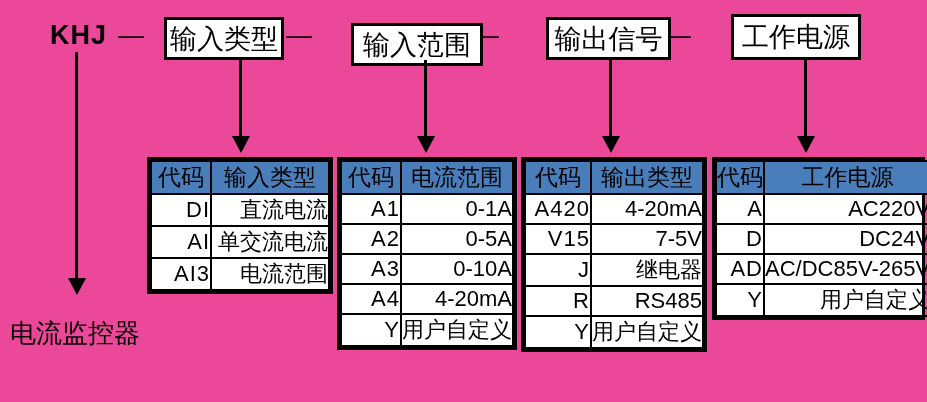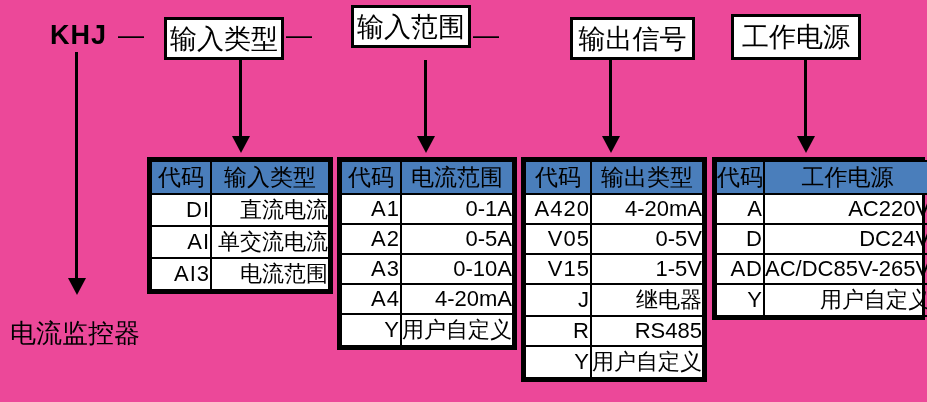--- a/index.html
+++ b/index.html
@@ -99,22 +99,22 @@
 <div id="stage">
 
   <div class="model-prefix" style="left:50px;top:20px;">KHJ</div>
 
   <div class="dash" style="left:118px;top:22px;">—</div>
   <div class="dash" style="left:286px;top:22px;">—</div>
   <div class="dash" style="left:473px;top:22px;">—</div>
   <div class="dash" style="left:665px;top:22px;">—</div>
 
   <div class="seg-box" style="left:164px;top:17px;width:120px;height:43px;">输入类型</div>
-  <div class="seg-box" style="left:351px;top:5px;width:120px;height:43px;">输入范围</div>
-  <div class="seg-box" style="left:570px;top:17px;width:125px;height:43px;">输出信号</div>
+  <div class="seg-box" style="left:351px;top:23px;width:132px;height:43px;">输入范围</div>
+  <div class="seg-box" style="left:546px;top:17px;width:125px;height:43px;">输出信号</div>
   <div class="seg-box" style="left:731px;top:14px;width:130px;height:46px;">工作电源</div>
 
   <div class="vline" style="left:75px;top:52px;height:230px;"></div>
   <div class="arrowhead" style="left:68px;top:278px;"></div>
 
   <div class="vline" style="left:239px;top:60px;height:78px;"></div>
   <div class="arrowhead" style="left:232px;top:136px;"></div>
 
   <div class="vline" style="left:424px;top:60px;height:78px;"></div>
   <div class="arrowhead" style="left:417px;top:136px;"></div>
@@ -190,26 +190,22 @@
           <th style="width:66px;">代码</th>
           <th>输出类型</th>
         </tr>
       </thead>
       <tbody>
         <tr>
           <td class="code-cell">A420</td>
           <td>4-20mA</td>
         </tr>
         <tr>
-          <td class="code-cell">V05</td>
-          <td>0-5V</td>
-        </tr>
-        <tr>
           <td class="code-cell">V15</td>
-          <td>1-5V</td>
+          <td>7-5V</td>
         </tr>
         <tr>
           <td class="code-cell">J</td>
           <td>继电器</td>
         </tr>
         <tr>
           <td class="code-cell">R</td>
           <td>RS485</td>
         </tr>
         <tr>

